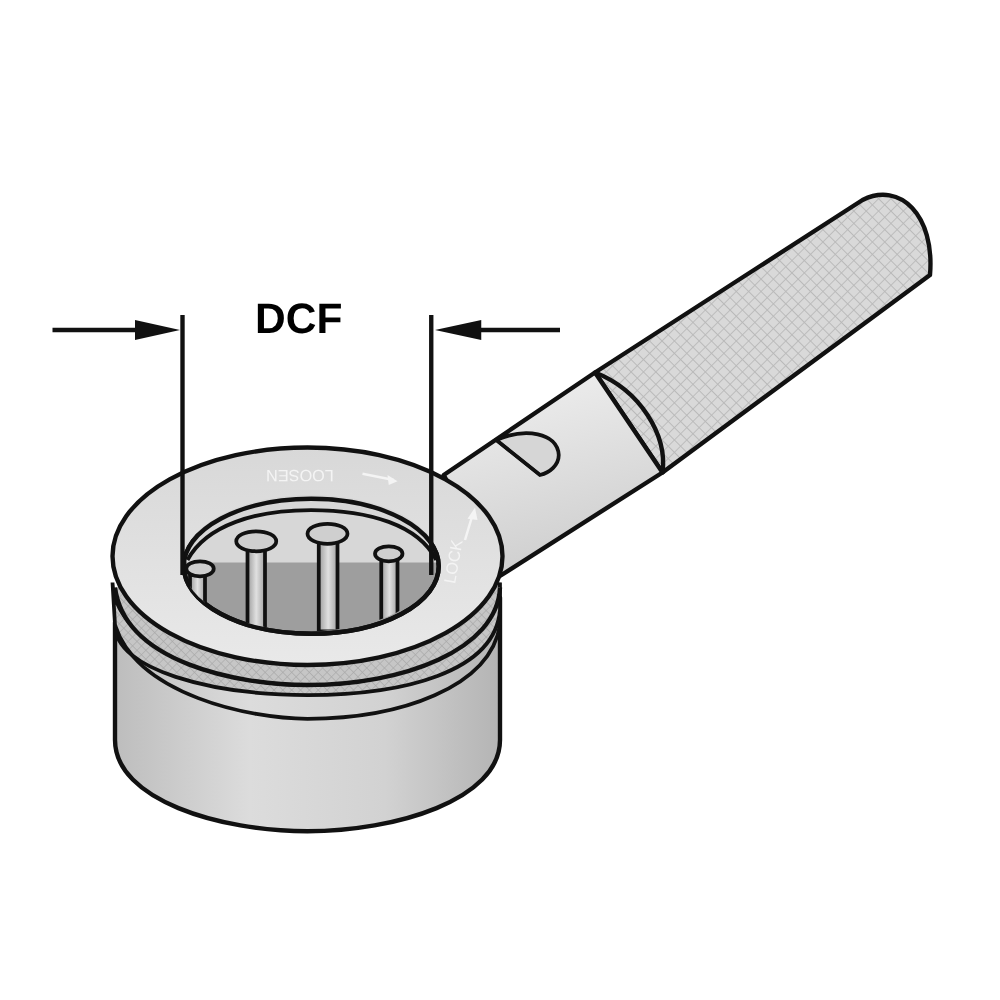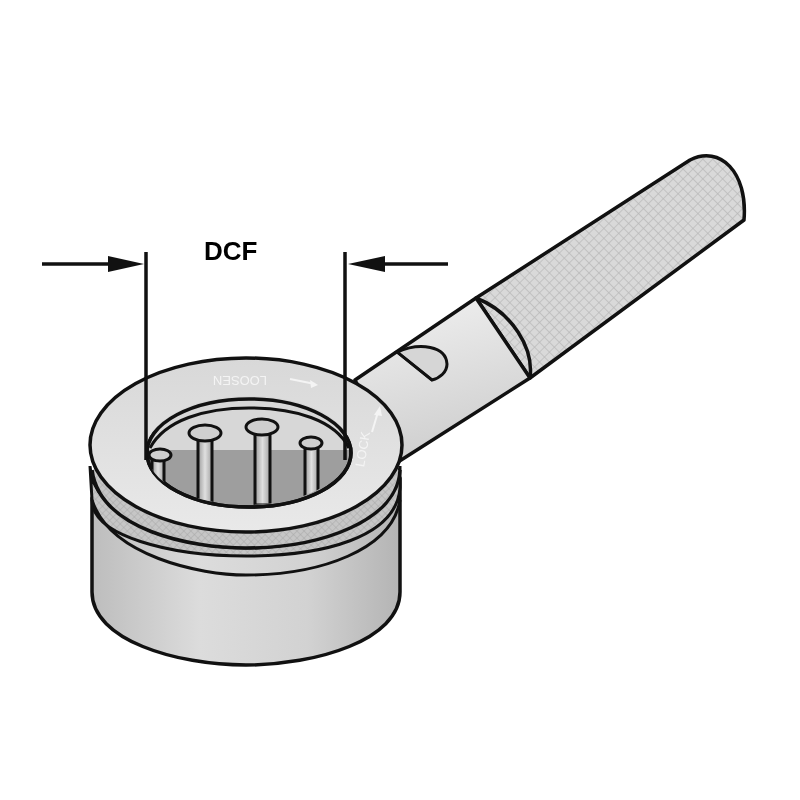--- a/index.html
+++ b/index.html
@@ -1,21 +1,21 @@
 <!DOCTYPE html>
 <html><head>
   <meta charset="utf-8">
   <style>
     html, body { margin: 0; padding: 0; background: #ffffff; }
     #stage { position: relative; width: 800px; height: 800px; overflow: hidden; background: #ffffff; }
     svg { position: absolute; left: 0; top: 0; }
     .dim-label {
       position: absolute; left: 204px; top: 238px;
       font-family: "Liberation Sans", sans-serif; font-weight: bold;
-      font-size: 26px; color: #000; letter-spacing: 0px; line-height: 1;
+      font-size: 34px; color: #000; letter-spacing: 0px; line-height: 1;
     }
     .ring-text {
       font-family: "Liberation Sans", sans-serif; font-size: 13px; fill: #f4f4f4;
     }
   </style>
 </head>
 <body>
 
 <div id="stage">
   <svg width="800" height="800" viewBox="0 0 800 800">

